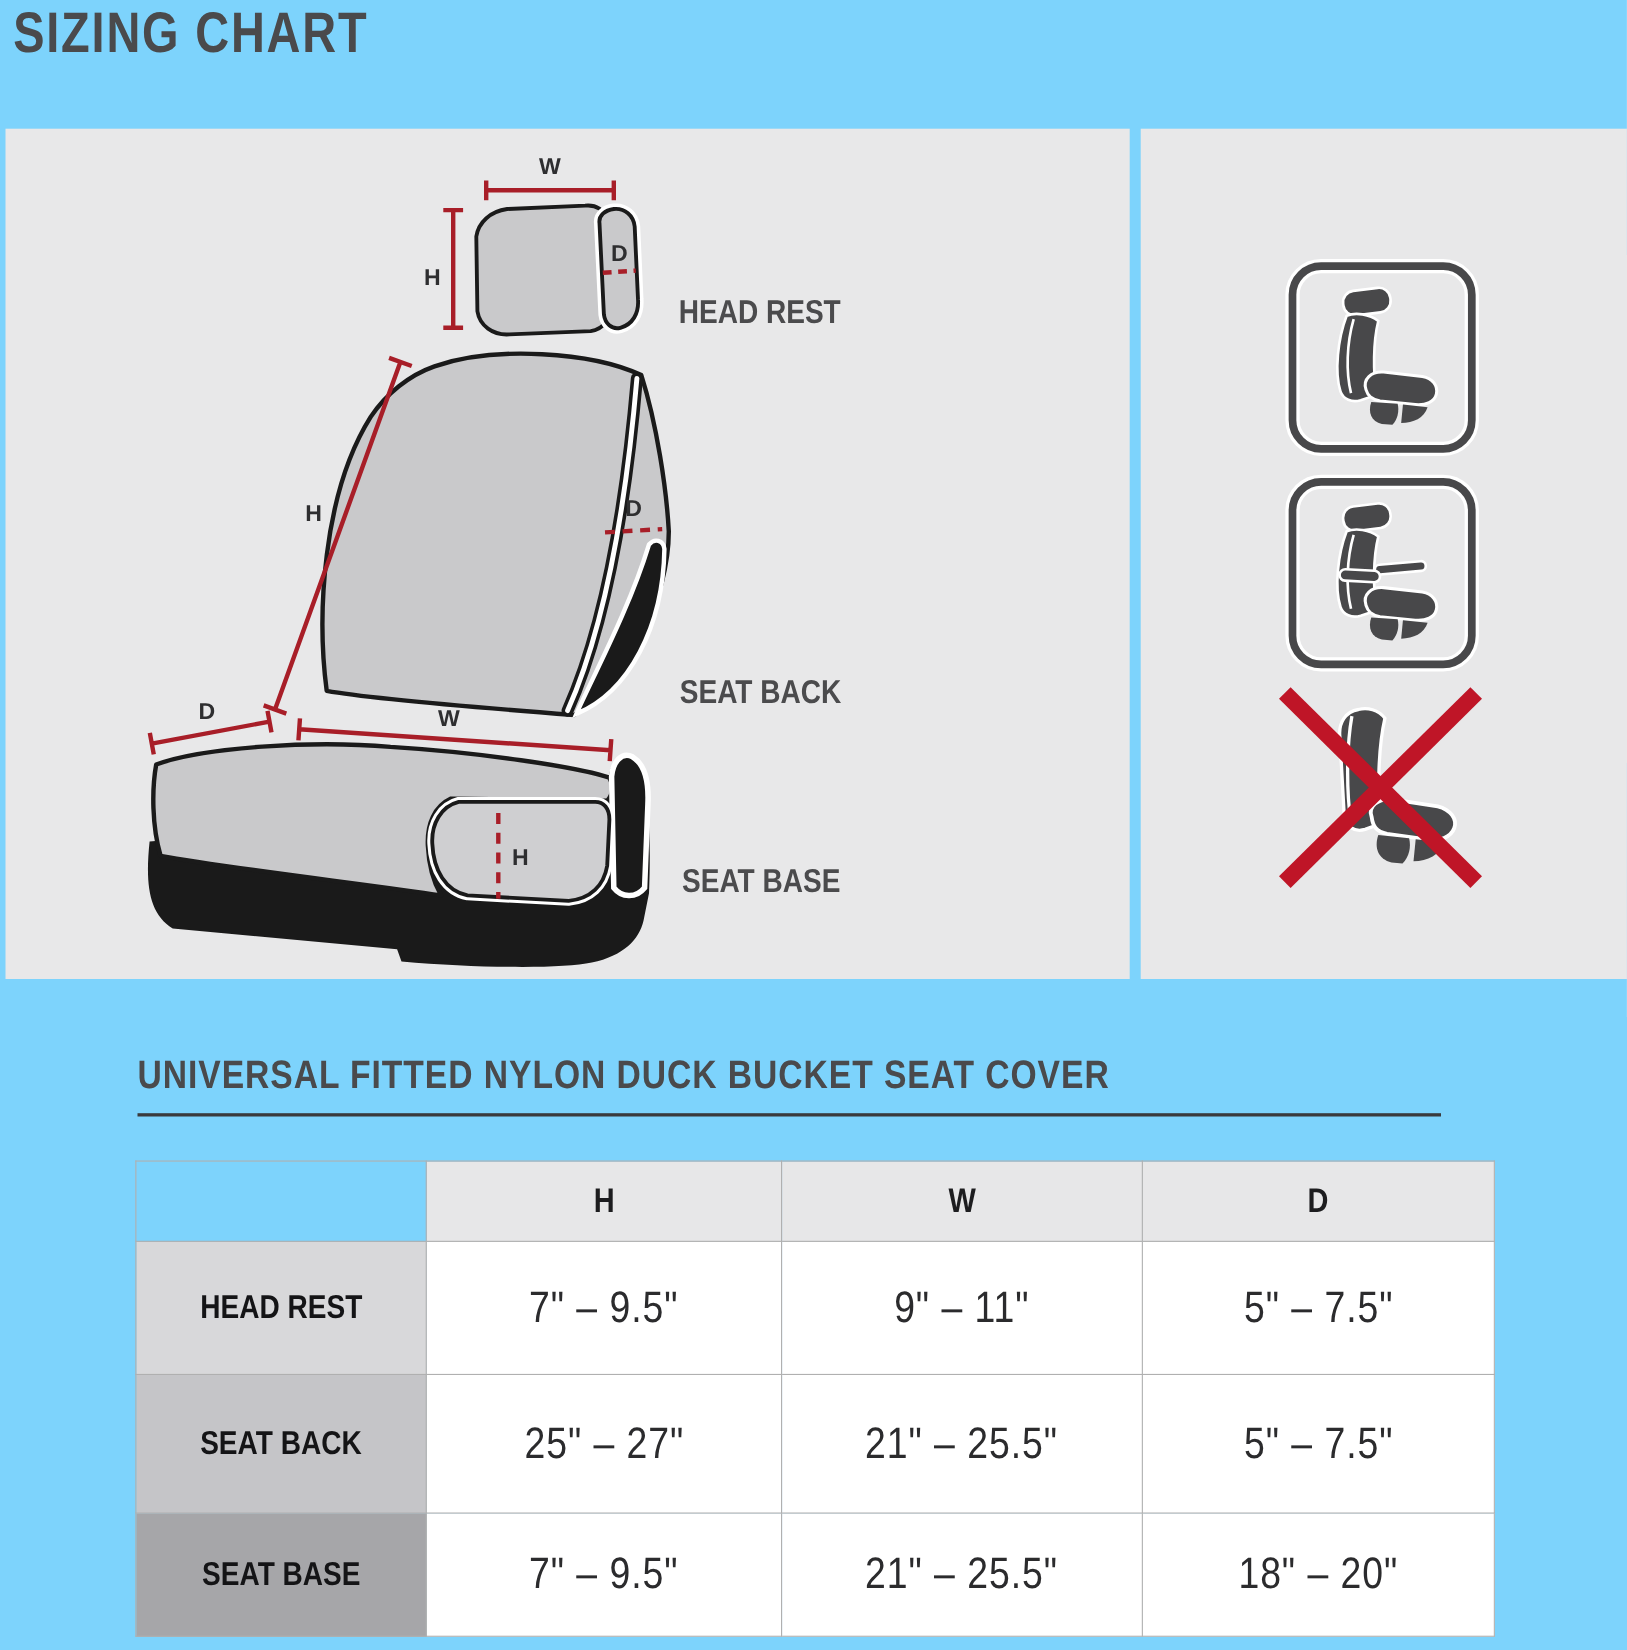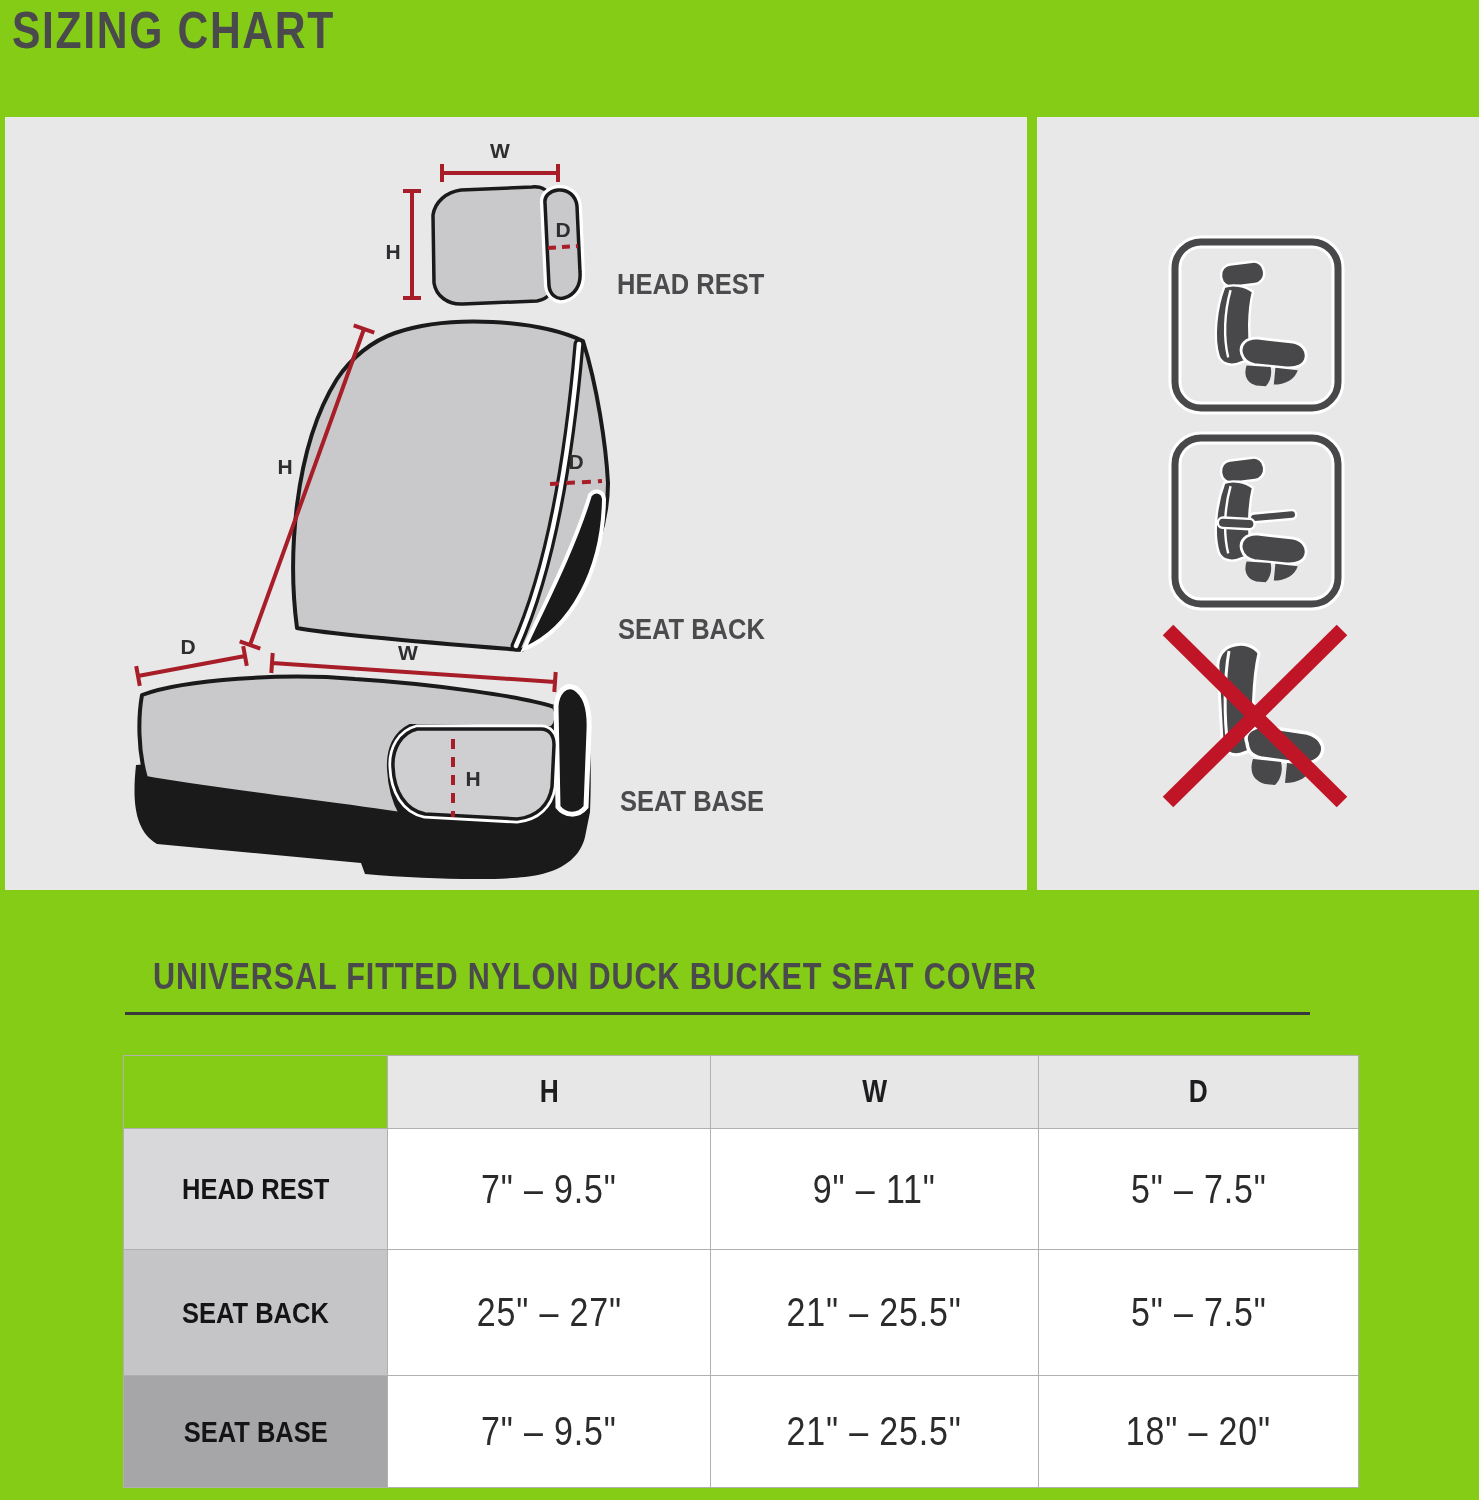--- a/index.html
+++ b/index.html
@@ -1,30 +1,30 @@
 <!DOCTYPE html>
 <html><head>
 <meta charset="utf-8">
 <style>
   html,body{margin:0;padding:0;background:#fff;}
   body{font-family:"Liberation Sans","DejaVu Sans",sans-serif;}
-  #stage{position:relative;width:1479px;height:1500px;background:#84cc16;overflow:hidden;}
+  #stage{position:relative;width:1479px;height:1500px;background:#7dd3fc;overflow:hidden;}
 
   .cx{display:inline-block;transform:scaleX(.85);transform-origin:50% 50%;white-space:nowrap;}
   .cxl{display:inline-block;transform:scaleX(.82);transform-origin:0 50%;white-space:nowrap;}
 
   .page-title{position:absolute;left:12px;top:0px;font-size:52px;font-weight:bold;
     color:#4a4a4c;letter-spacing:2px;}
 
   .panel{position:absolute;top:117px;background:#e8e8e9;}
   .panel-left{left:5px;width:1022px;height:773px;}
   .panel-right{left:1037px;width:442px;height:773px;}
 
   .section-heading{position:absolute;left:125px;top:956px;font-size:36px;font-weight:bold;
-    color:#4a4a4c;letter-spacing:1px;margin-left:28px;}
+    color:#4a4a4c;letter-spacing:1px;}
   .heading-rule{position:absolute;left:125px;top:1012px;width:1185px;height:3px;background:#3a3a3c;}
 
   table.sz{position:absolute;left:123px;top:1055px;border-collapse:collapse;table-layout:fixed;}
   table.sz td,table.sz th{border:1px solid #b0b0b0;text-align:center;vertical-align:middle;padding:0;}
   td.corner{border:none;background:transparent;}
   th.colhead{background:#e7e7e8;font-size:31px;font-weight:bold;color:#1d1d1f;}
   th.rowhead{font-size:30px;font-weight:bold;color:#141416;}
   th.rh0{background:#d8d8da;}
   th.rh1{background:#c5c5c8;}
   th.rh2{background:#a6a6a9;}

